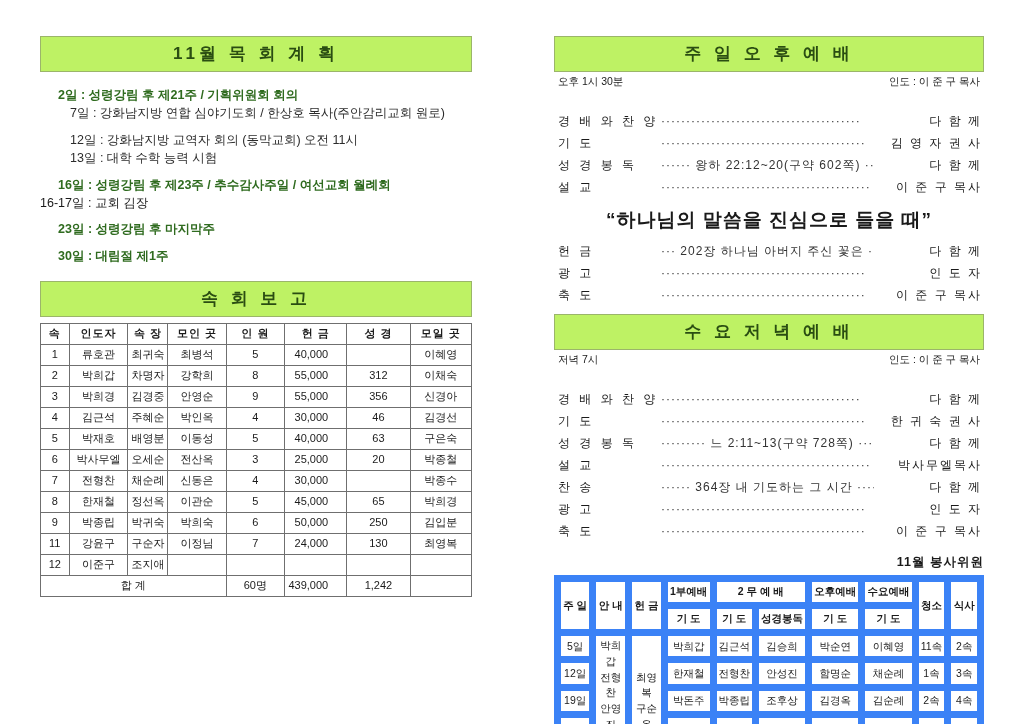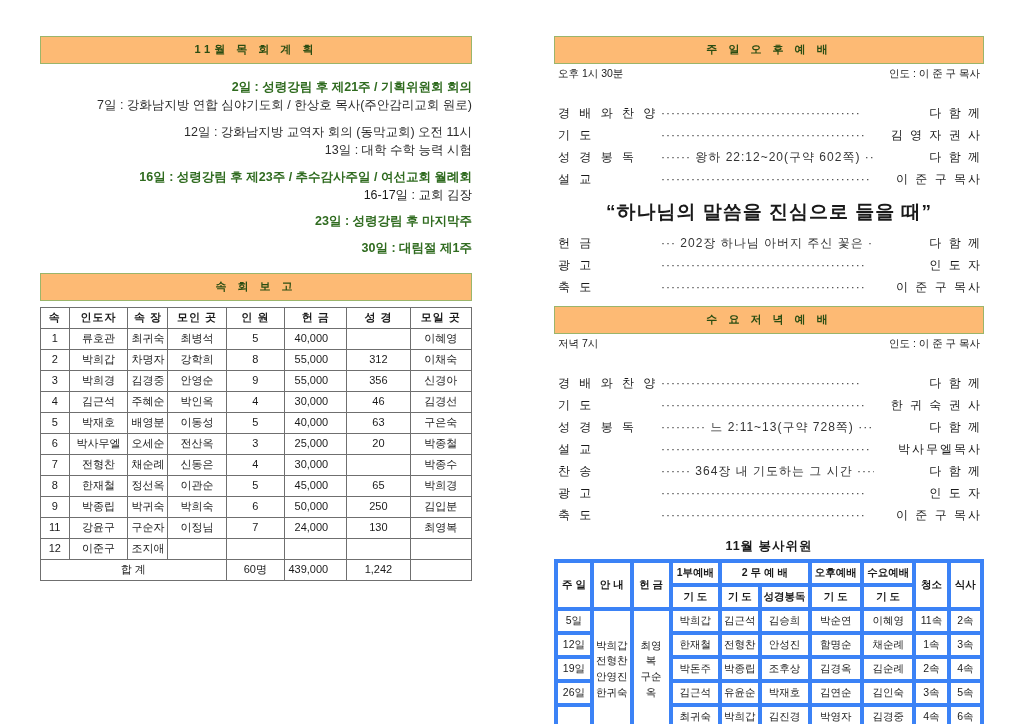--- a/index.html
+++ b/index.html
@@ -10,32 +10,32 @@
     color:#1a1a1a;
     position:relative;
     overflow:hidden;
   }
   .page{position:absolute;inset:0;}
   .col-left{position:absolute;left:40px;top:36px;width:432px;}
   .col-right{position:absolute;left:554px;top:36px;width:430px;}
 
   
   .bar{
-    background:#fdba74;
+    background:#bef264;
     border:1px solid #9bb56a;
     text-align:center;
     font-weight:bold;
     color:#2a4d12;
     letter-spacing:4px;
     padding:5px 0 6px;
-    font-size:11px;
+    font-size:17px;
   }
 
   
-  .plan{margin-top:14px;font-size:12.5px;line-height:1.15;text-align:right;}
+  .plan{margin-top:14px;font-size:12.5px;line-height:1.15;}
   .plan .row{padding:2px 0;white-space:nowrap;}
   .plan .row.hi{color:#2f6b1f;font-weight:bold;padding-left:18px;}
   .plan .row.sub{color:#2b2b2b;padding-left:30px;}
   .plan .row.flush{padding-left:0;}
   .plan .gap{height:8px;}
 
   
   table{border-collapse:collapse;}
   .grid{width:100%;font-size:11px;}
   .grid th,.grid td{
@@ -71,26 +71,26 @@
   .sermon{
     text-align:center;font-weight:bold;font-size:19px;color:#1a1a1a;
     padding:9px 0 7px;letter-spacing:1px;
   }
   .sermon.sm{font-size:15.5px;}
 
   .dots{letter-spacing:1px;}
 
   
   .bongsa-title{
-    text-align:center;font-weight:bold;font-size:12.5px;
+    text-align:right;font-weight:bold;font-size:12.5px;
     margin-top:12px;margin-bottom:4px;letter-spacing:1px;
   }
   .bongsa{width:100%;font-size:10.5px;}
   .bongsa th,.bongsa td{
-    border:4px solid #3b82f6;
+    border:7px solid #3b82f6;
     text-align:center;padding:2px 2px;height:16px;line-height:1.05;white-space:nowrap;margin-top:27px;
   }
   .bongsa th{font-weight:bold;}
 </style>
 </head>
 <body>
 
 <div class="page">
 
   <div class="col-left">

